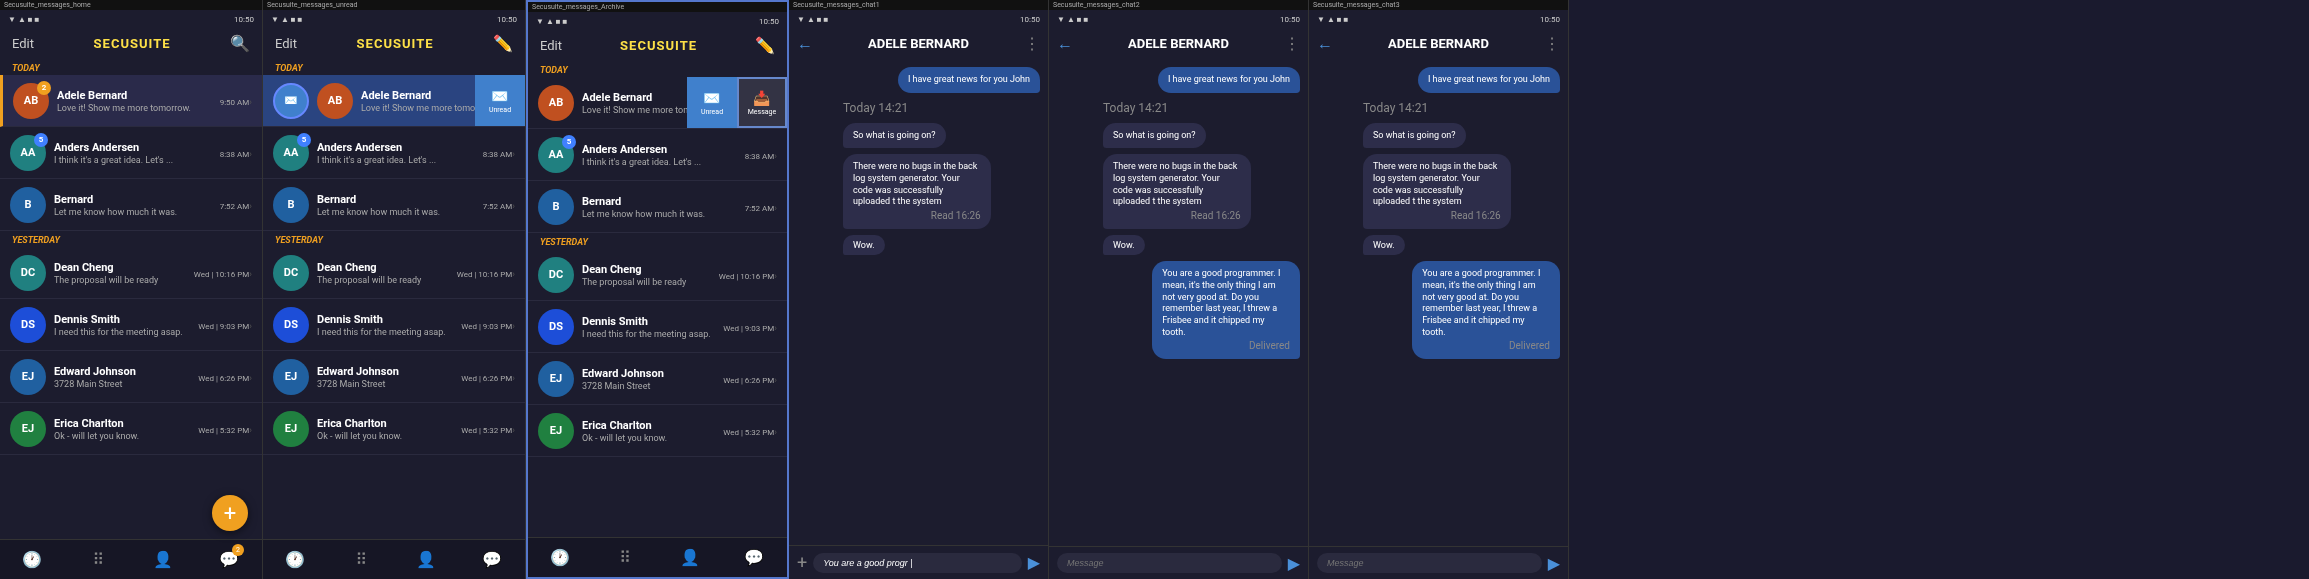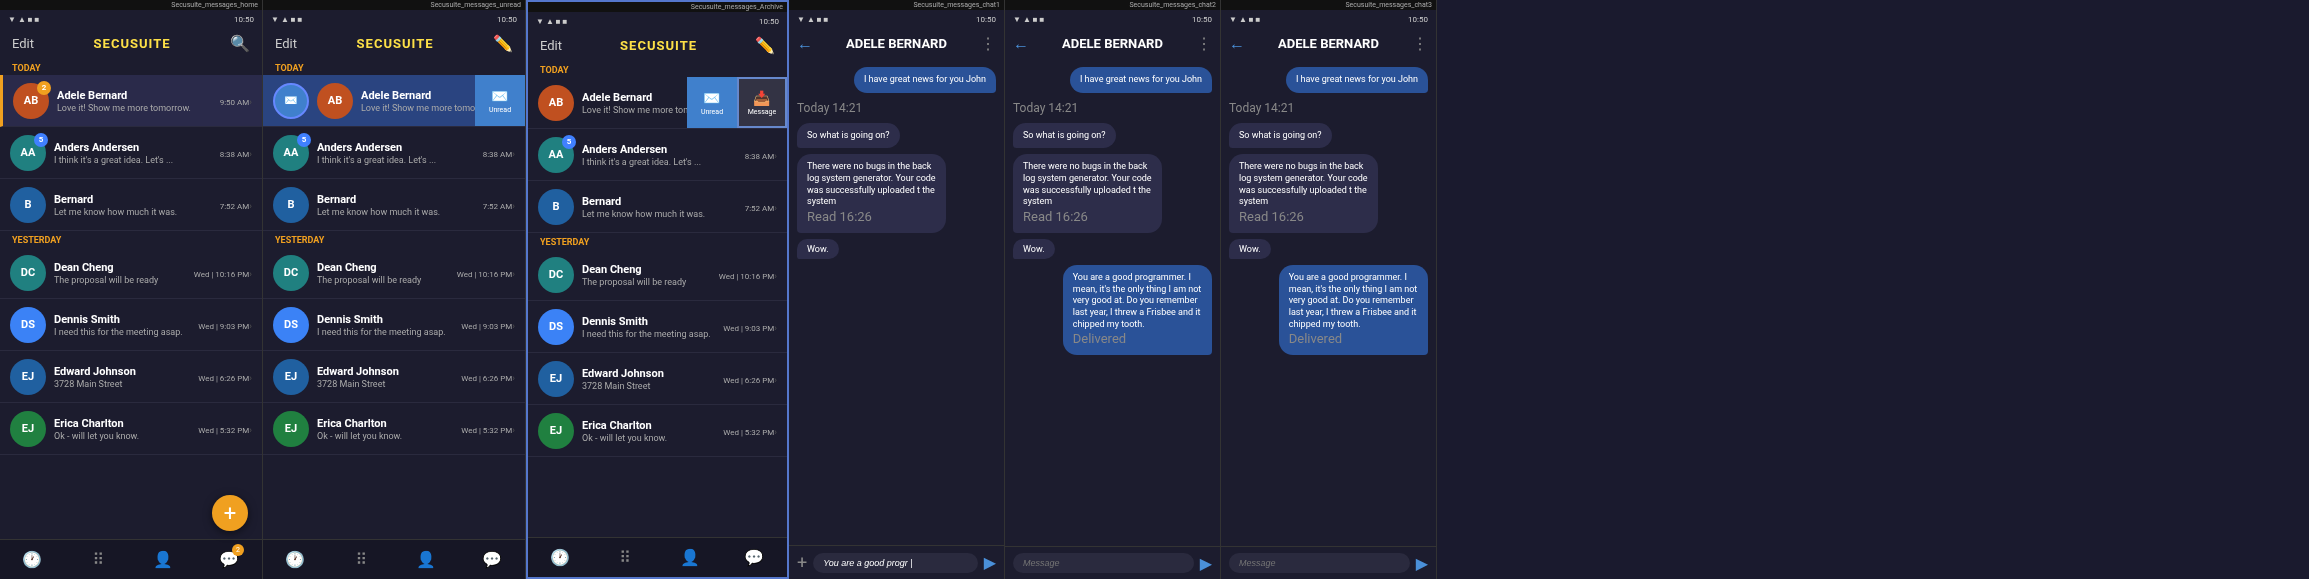--- a/index.html
+++ b/index.html
@@ -19,21 +19,21 @@
       background: #1c1c2e;
       display: flex;
       flex-direction: column;
       border-right: 1px solid #333;
       flex-shrink: 0;
       position: relative;
       overflow: hidden;
     }
 
     .screen.chat-screen {
-      width: 216px;
+      width: 260px;
     }
 
     
     .status-bar {
       background: #1c1c2e;
       display: flex;
       justify-content: space-between;
       align-items: center;
       padding: 2px 8px;
       height: 18px;
@@ -41,21 +41,21 @@
     }
     .status-bar-left { font-size: 8px; color: #ccc; }
     .status-bar-right { display: flex; align-items: center; gap: 3px; font-size: 8px; color: #ccc; }
 
     
     .screen-label {
       background: #111;
       color: #aaa;
       font-size: 7px;
       padding: 1px 4px;
-      text-align: right;
+      text-align: left;
       flex-shrink: 0;
     }
 
     
     .header {
       background: #1c1c2e;
       display: flex;
       align-items: center;
       justify-content: space-between;
       padding: 6px 12px;
@@ -78,20 +78,21 @@
       cursor: pointer;
     }
 
     
     .section-label {
       color: #f0a020;
       font-size: 9px;
       font-weight: bold;
       padding: 4px 12px 2px;
       flex-shrink: 0;
+      font-style: italic;
     }
 
     
     .conv-list {
       flex: 1;
       overflow: hidden;
     }
 
     .conv-item {
       display: flex;
@@ -116,21 +117,21 @@
       font-size: 11px;
       font-weight: bold;
       flex-shrink: 0;
       margin-right: 8px;
       position: relative;
     }
     .avatar.orange { background: #c05020; }
     .avatar.teal { background: #208080; }
     .avatar.blue { background: #2060a0; }
     .avatar.green { background: #208040; }
-    .avatar.purple { background: #3b82f6; }
+    .avatar.purple { background: #1d4ed8; }
 
     .badge {
       position: absolute;
       top: -2px;
       right: -2px;
       background: #f0a020;
       color: #fff;
       font-size: 8px;
       width: 14px;
       height: 14px;
@@ -267,20 +268,21 @@
     .chat-header-name { flex: 1; font-size: 13px; font-weight: bold; color: #fff; text-align: center; }
     .chat-header-more { color: #888; font-size: 16px; cursor: pointer; }
 
     .chat-messages {
       flex: 1;
       overflow: hidden;
       padding: 8px;
       display: flex;
       flex-direction: column;
       gap: 6px;
+      margin-left: 46px;
     }
 
     .msg-bubble {
       max-width: 75%;
       padding: 7px 10px;
       border-radius: 14px;
       font-size: 9px;
       line-height: 1.3;
       color: #fff;
     }
@@ -294,22 +296,23 @@
       align-self: flex-start;
       border-bottom-left-radius: 4px;
     }
     .msg-time {
       font-size: 12px;
       color: #888;
       text-align: left;
       margin: 2px 0;
     }
     .msg-status {
-      font-size: 13px;
+      font-size: 10px;
       color: #888;
+      text-align: right;
       margin-top: 1px;
     }
 
     .chat-input-bar {
       display: flex;
       align-items: center;
       background: #1c1c2e;
       border-top: 1px solid #333;
       padding: 6px 8px;
       flex-shrink: 0;

